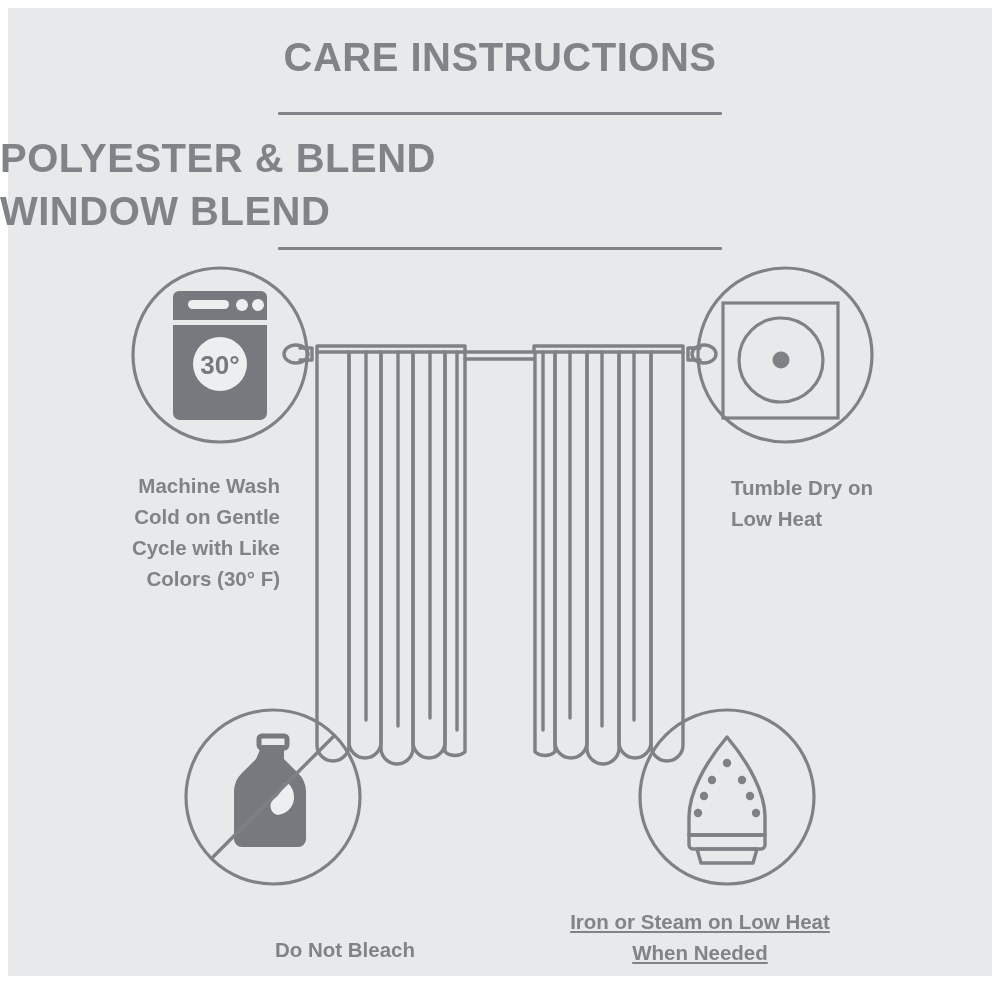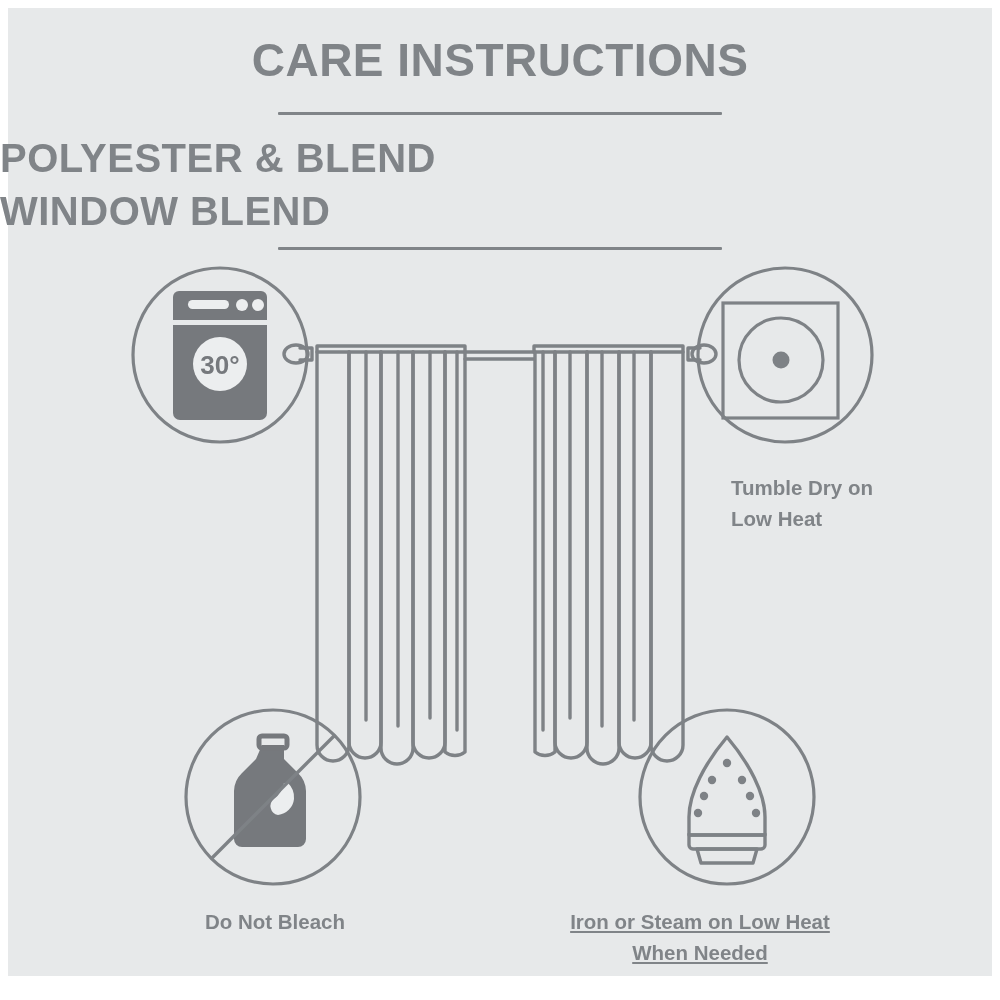--- a/index.html
+++ b/index.html
@@ -35,21 +35,21 @@
     height: 1000px;
   }
 
   
   .title {
     position: absolute;
     left: 0;
     top: 36px;
     width: 1000px;
     text-align: center;
-    font-size: 46px;
+    font-size: 40px;
     font-weight: bold;
     letter-spacing: 0.5px;
     color: #808488;
     line-height: 1.05;
   }
   .divider {
     position: absolute;
     height: 3px;
     background: #808488;
     left: 278px;
@@ -89,23 +89,23 @@
     text-align: right;
   }
   .cap-dry {
     left: 731px;
     top: 472px;
     width: 230px;
     text-align: left;
   }
   .cap-bleach {
     left: 135px;
-    top: 906px;
+    top: 934px;
     width: 280px;
-    text-align: center;
+    text-align: right;
   }
   .cap-iron {
     left: 540px;
     top: 906px;
     width: 320px;
     text-align: center;
     text-decoration: underline;
   }
 </style>
 </head>
@@ -230,19 +230,23 @@
 
   <div class="title">CARE INSTRUCTIONS</div>
   <div class="divider d1"></div>
 
   <div class="subtitle">
     <span class="l1">POLYESTER &amp; BLEND</span>
     <span class="l2">WINDOW BLEND</span>
   </div>
   <div class="divider d2"></div>
 
+  <div class="caption cap-wash">Machine Wash
+Cold on Gentle
+Cycle with Like
+Colors (30° F)</div>
   <div class="caption cap-dry">Tumble Dry on
 Low Heat</div>
   <div class="caption cap-bleach">Do Not Bleach</div>
   <div class="caption cap-iron">Iron or Steam on Low Heat
 When Needed</div>
 
 </div>
 
 </body></html>

